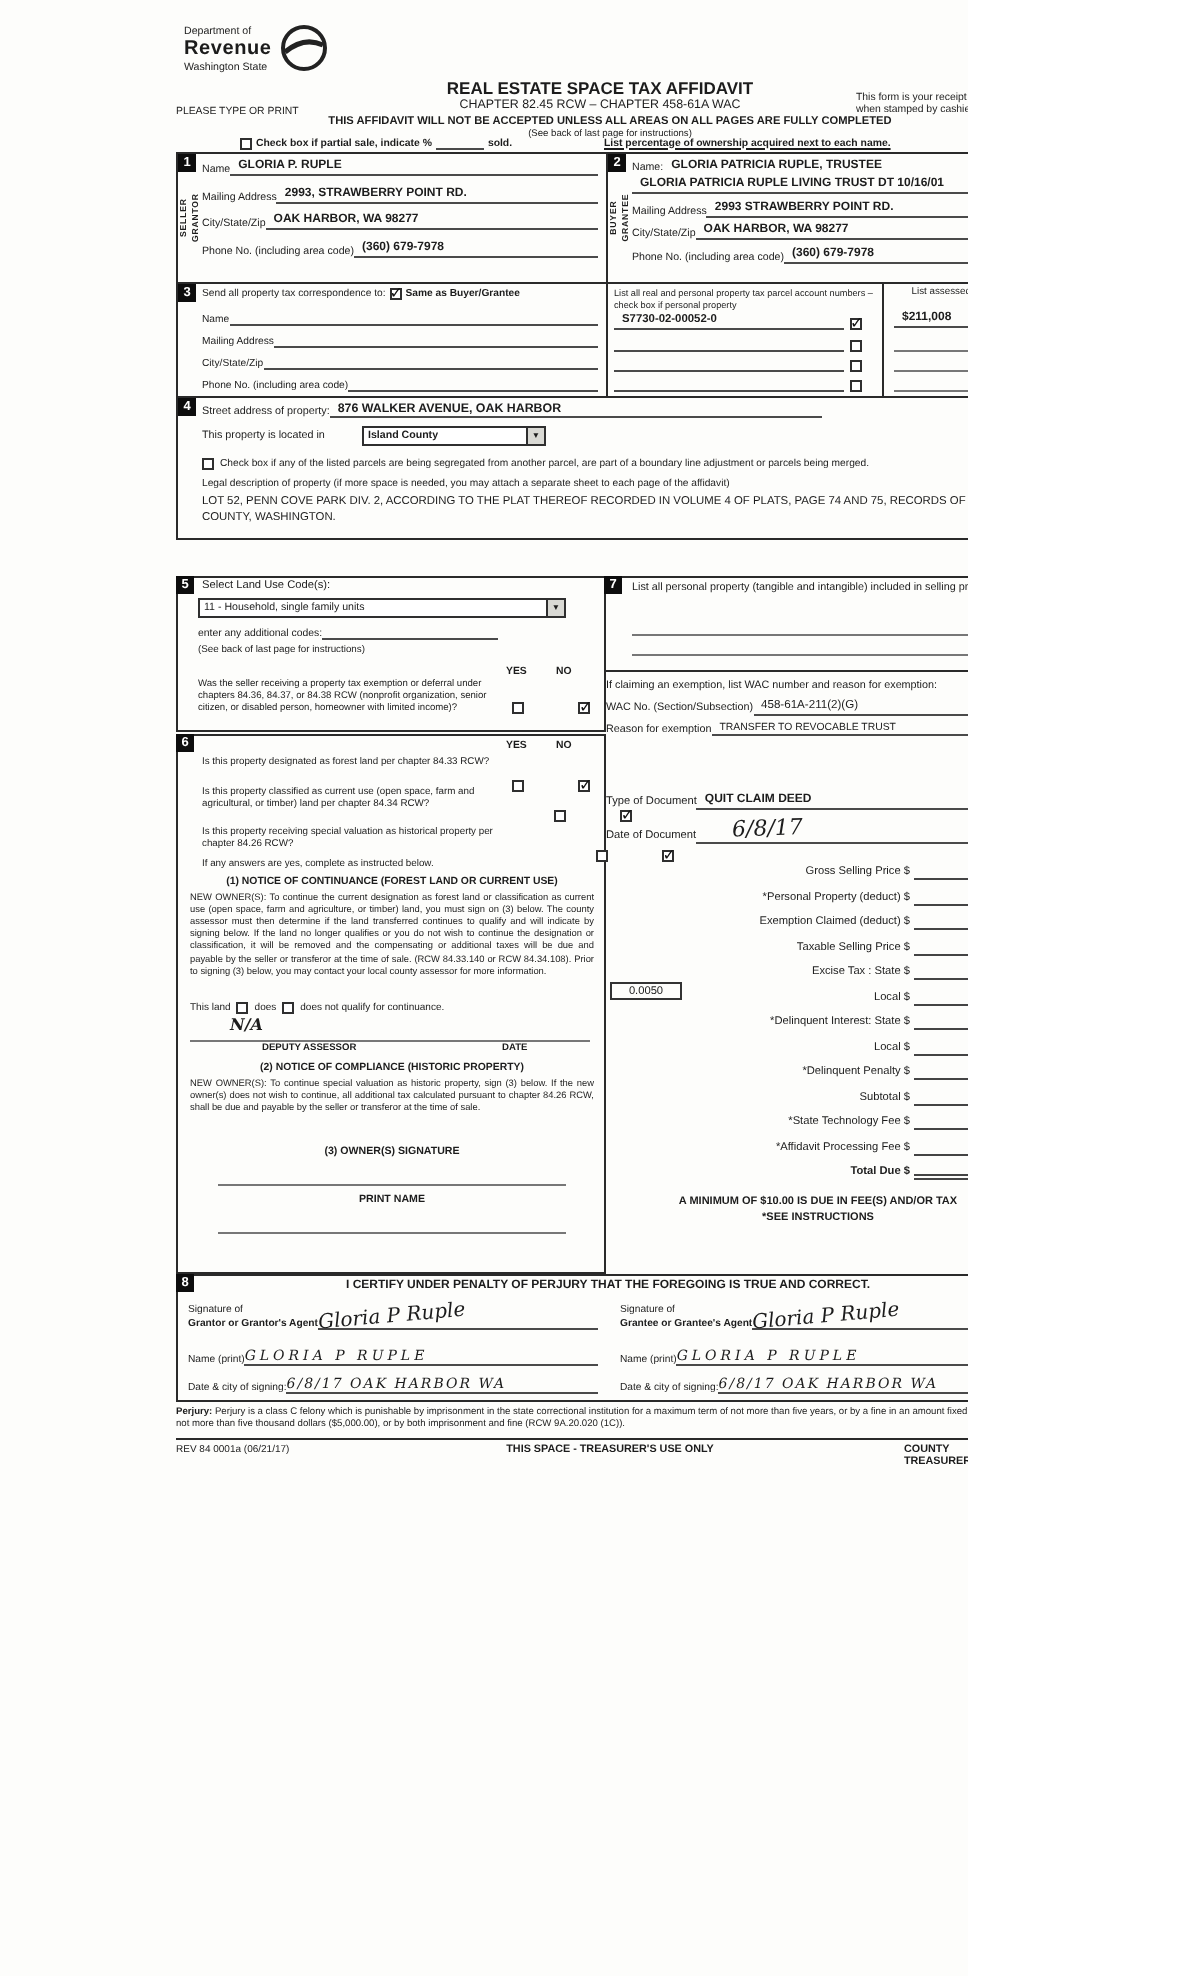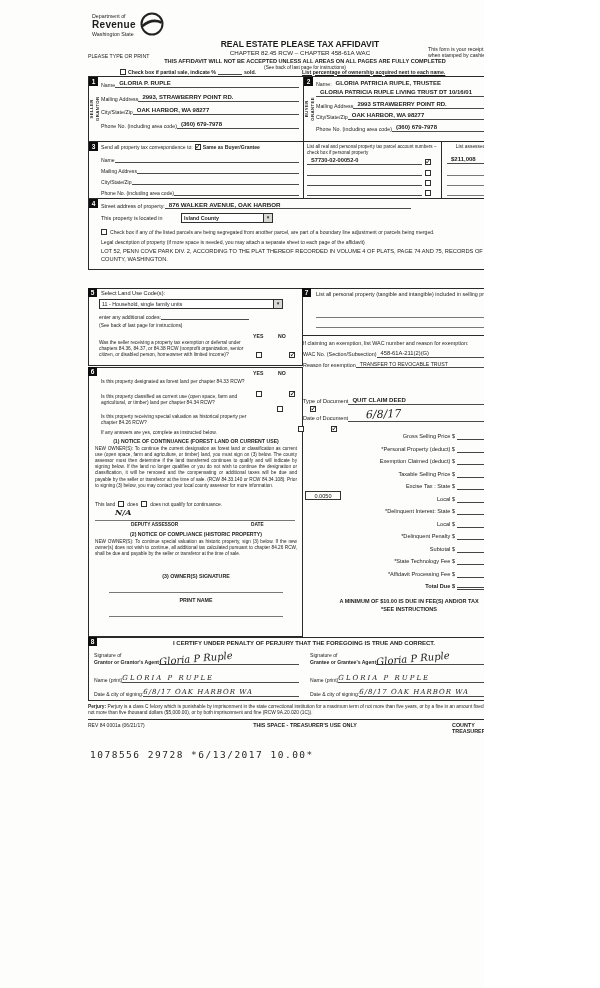--- a/index.html
+++ b/index.html
@@ -48,21 +48,21 @@
   <div class="abs" style="left:92px; top:13px;">
     <div style="font-size:5.3px;">Department of</div>
     <div style="font-size:10px; font-weight:bold; letter-spacing:.3px;">Revenue</div>
     <div style="font-size:5.3px;">Washington State</div>
   </div>
   <svg class="abs" style="left:139px; top:11px;" width="26" height="26" viewBox="0 0 26 26">
     <circle cx="13" cy="13" r="10.5" fill="none" stroke="#222" stroke-width="2"></circle>
     <path d="M3.5 15 Q13 7 22.5 11.5" stroke="#222" stroke-width="2.6" fill="none"></path>
   </svg>
 
-  <div class="abs ctr b" style="left:140px; top:39px; width:320px; font-size:8.5px;">REAL ESTATE PLEASE TAX AFFIDAVIT</div>
+  <div class="abs ctr b" style="left:140px; top:39px; width:320px; font-size:8.5px;">REAL ESTATE SPACE TAX AFFIDAVIT</div>
   <div class="abs ctr" style="left:140px; top:49px; width:320px; font-size:6.2px;">CHAPTER 82.45 RCW – CHAPTER 458-61A WAC</div>
 
   <div class="abs" style="left:428px; top:46px; width:95px; font-size:5.2px;">
     <div>This form is your receipt</div>
     <div>when stamped by cashier.</div>
   </div>
 
   <div class="abs" style="left:88px; top:53px; font-size:5.2px;">PLEASE TYPE OR PRINT</div>
   <div class="abs ctr b" style="left:110px; top:58px; width:390px; font-size:5.6px;">THIS AFFIDAVIT WILL NOT BE ACCEPTED UNLESS ALL AREAS ON ALL PAGES ARE FULLY COMPLETED</div>
   <div class="abs ctr" style="left:180px; top:64.5px; width:250px; font-size:4.8px;">(See back of last page for instructions)</div>
@@ -386,15 +386,14 @@
 
   <div class="abs" style="left:88px; top:704px; width:430px; font-size:4.8px; line-height:1.3;">
     <span class="b">Perjury:</span>
     <span>Perjury is a class C felony which is punishable by imprisonment in the state correctional institution for a maximum term of not more than five years, or by a fine in an amount fixed by the court of not more than five thousand dollars ($5,000.00), or by both imprisonment and fine (RCW 9A.20.020 (1C)).</span>
   </div>
   <div class="abs" style="left:88px; top:719px; width:430px; border-top:1px solid #2a2a2a;"></div>
   <div class="abs" style="left:88px; top:722px; font-size:5px;">REV 84 0001a (06/21/17)</div>
   <div class="abs ctr b" style="left:200px; top:722px; width:210px; font-size:5.4px;">THIS SPACE - TREASURER'S USE ONLY</div>
   <div class="abs b" style="left:452px; top:722px; font-size:5.4px;">COUNTY TREASURER</div>
 
-  <div class="abs mono" style="left:90px; top:749px; font-size:9.5px; letter-spacing:1.5px; color:#262626;">1078556 29728 *6/13/2017 10.00*</div>
 
 </div>
 
 </body></html>

